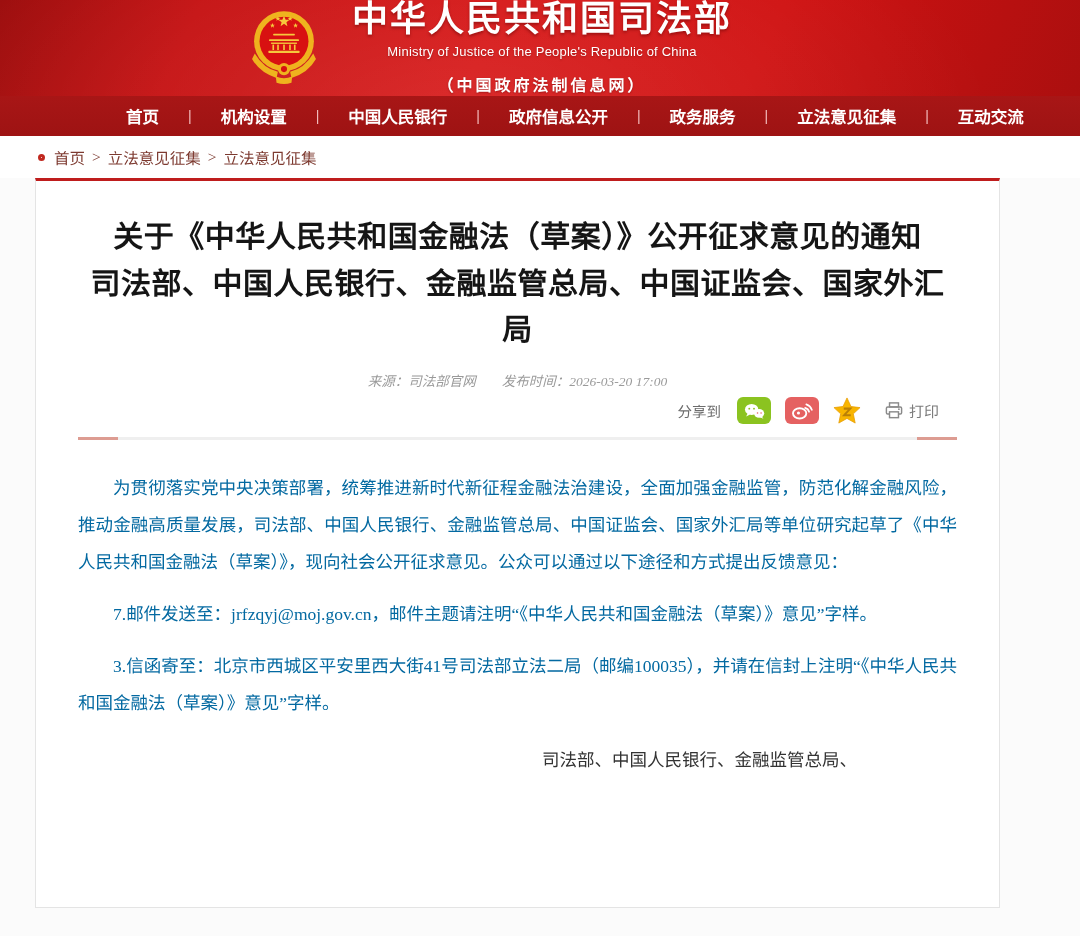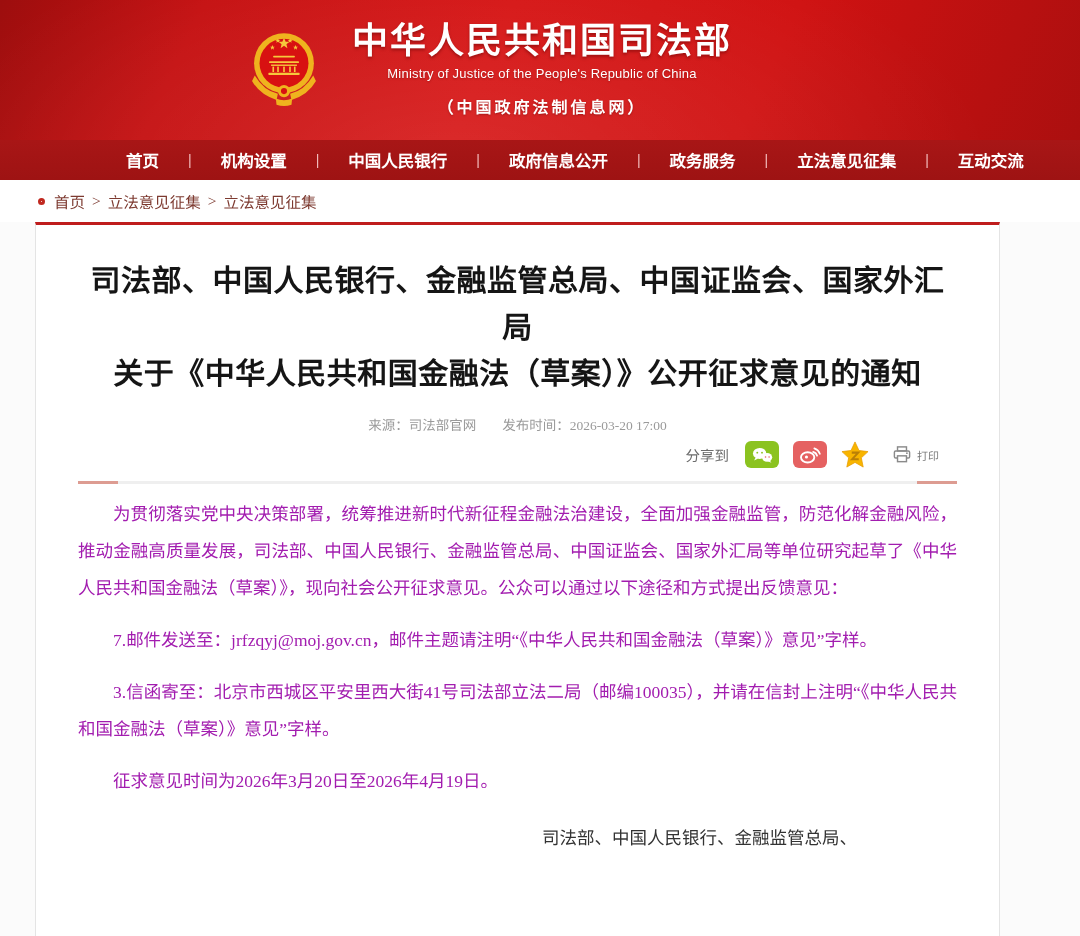--- a/index.html
+++ b/index.html
@@ -4,21 +4,21 @@
 <style>
   * { margin: 0; padding: 0; box-sizing: border-box; }
   html, body {
     width: 1080px; height: 936px; overflow: hidden;
     background: #fbfbfb;
     font-family: "Liberation Serif", "DejaVu Serif", serif;
   }
 
   
   .banner {
-    height: 140px;
+    height: 96px;
     background:
       radial-gradient(ellipse 900px 420px at 42% 120%, rgba(255,255,255,0.10), rgba(255,255,255,0) 60%),
       linear-gradient(115deg, #9d0e0e 0%, #c51011 18%, #d61414 45%, #d01212 70%, #ab0f0f 100%);
     display: flex; align-items: center;
     padding-left: 250px;
     position: relative;
   }
   .emblem { width: 68px; height: 92px; margin-right: 34px; flex: 0 0 auto; }
   .banner-titles { display: inline-block; text-align: center; color: #fff; }
   .banner-title {
@@ -76,48 +76,49 @@
   .article-title {
     margin-top: 33px;
     text-align: center;
     font-size: 30px; font-weight: bold; color: #151515;
     line-height: 1.55; letter-spacing: 0.5px;
   }
   .meta {
     margin-top: 16px; text-align: center;
     font-size: 13.5px; color: #9a9a9a;
     font-family: "Liberation Serif", serif;
+    font-style: italic;
   }
   .meta-gap { display: inline-block; width: 26px; }
 
   .share-row {
     margin-top: 7px; display: flex; justify-content: flex-end; align-items: center;
     padding-right: 18px; height: 28px;
   }
   .share-label { font-size: 14.5px; color: #6c6c6c; margin-right: 16px; margin-left: 33px; }
   .share-btn { border: none; background: none; padding: 0; margin-right: 14px; cursor: pointer; line-height: 0; }
   .badge { width: 34px; height: 27px; border-radius: 6px; display: inline-flex; align-items: center; justify-content: center; }
   .badge-wechat { background: #8bc320; }
   .badge-weibo  { background: #e56161; }
   .print-btn {
     border: none; background: none; display: inline-flex; align-items: center;
-    color: #7c7c7c; font-size: 11px; cursor: pointer; margin-left: 10px;
+    color: #7c7c7c; font-size: 15px; cursor: pointer; margin-left: 10px;
     font-family: "Liberation Serif", serif;
   }
   .print-btn svg { margin-right: 6px; }
 
   .divider {
     height: 3px; margin-top: 12px;
     background: linear-gradient(to right,
       #dd9c92 0, #dd9c92 40px,
       #efefef 40px, #efefef calc(100% - 40px),
       #dd9c92 calc(100% - 40px), #dd9c92 100%);
   }
 
-  .article-body { margin-top: 12px; color: #a21caf; font-size: 17.5px; line-height: 2.12; }
+  .article-body { margin-top: 30px; color: #0369a1; font-size: 17.5px; line-height: 2.12; }
   .article-body p {
     text-indent: 2em; text-align: justify; margin-bottom: 15px;
   }
   .signature { margin-top: 26px; text-align: right; padding-right: 100px; color: #333; font-size: 17.5px; }
   .signature p { margin-bottom: 27px; line-height: 1.4; }
 </style>
 </head>
 <body>
 
 <header class="banner">
@@ -180,22 +181,22 @@
   <span class="crumb-dot"></span>
   <span class="crumb">首页</span>
   <span class="crumb-sep">&gt;</span>
   <span class="crumb">立法意见征集</span>
   <span class="crumb-sep">&gt;</span>
   <span class="crumb">立法意见征集</span>
 </div>
 
 <main class="card">
   <h1 class="article-title">
+    <div>关于《中华人民共和国金融法（草案）》公开征求意见的通知</div>
     <div>司法部、中国人民银行、金融监管总局、中国证监会、国家外汇局</div>
-    <div>关于《中华人民共和国金融法（草案）》公开征求意见的通知</div>
   </h1>
 
   <div class="meta">
     <span>来源：</span><span>司法部官网</span><span class="meta-gap"></span><span>发布时间：</span><span>2026-03-20 17:00</span>
   </div>
 
   <div class="share-row">
     <span class="share-label">分享到</span>
 
     <button class="share-btn" title="">
@@ -243,21 +244,20 @@
       <span>打印</span>
     </button>
   </div>
 
   <div class="divider"></div>
 
   <div class="article-body">
     <p>为贯彻落实党中央决策部署，统筹推进新时代新征程金融法治建设，全面加强金融监管，防范化解金融风险，推动金融高质量发展，司法部、中国人民银行、金融监管总局、中国证监会、国家外汇局等单位研究起草了《中华人民共和国金融法（草案）》，现向社会公开征求意见。公众可以通过以下途径和方式提出反馈意见：</p>
     <p>7.邮件发送至：jrfzqyj@moj.gov.cn，邮件主题请注明“《中华人民共和国金融法（草案）》意见”字样。</p>
     <p>3.信函寄至：北京市西城区平安里西大街41号司法部立法二局（邮编100035），并请在信封上注明“《中华人民共和国金融法（草案）》意见”字样。</p>
-    <p>征求意见时间为2026年3月20日至2026年4月19日。</p>
   </div>
 
   <div class="signature">
     <p>司法部、中国人民银行、金融监管总局、</p>
 
   </div>
 
 </main>
 
 </body></html>

